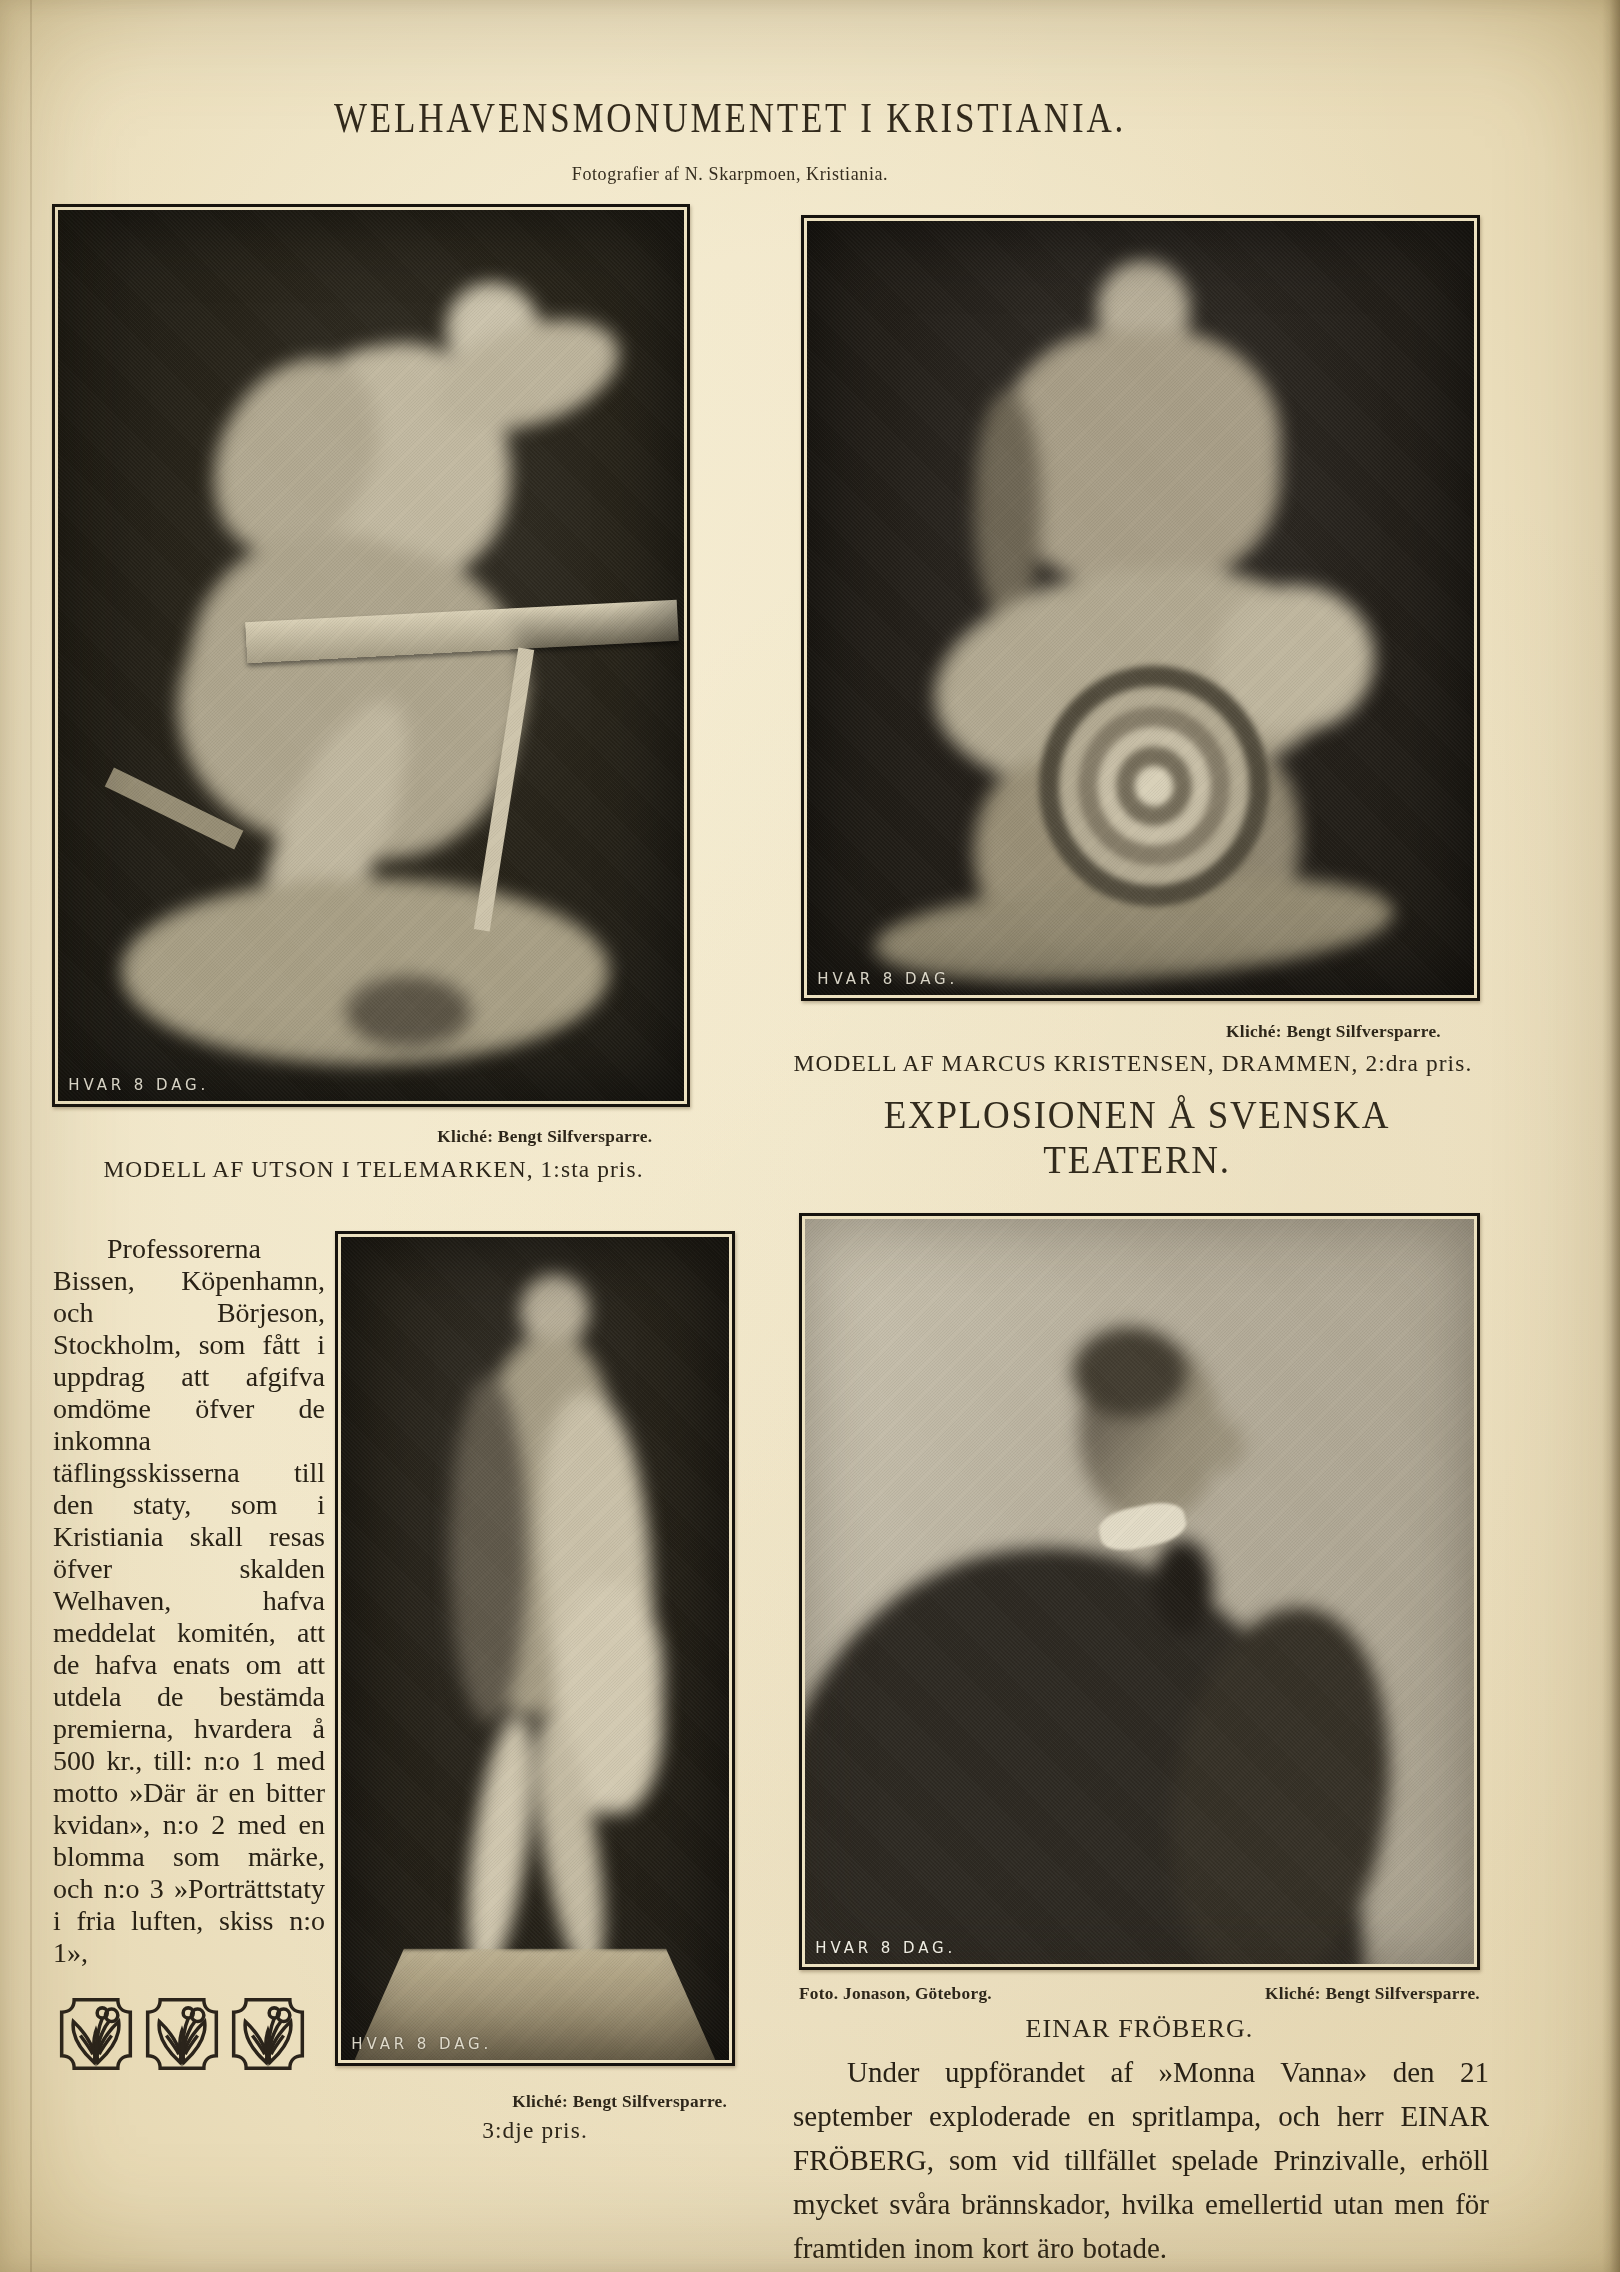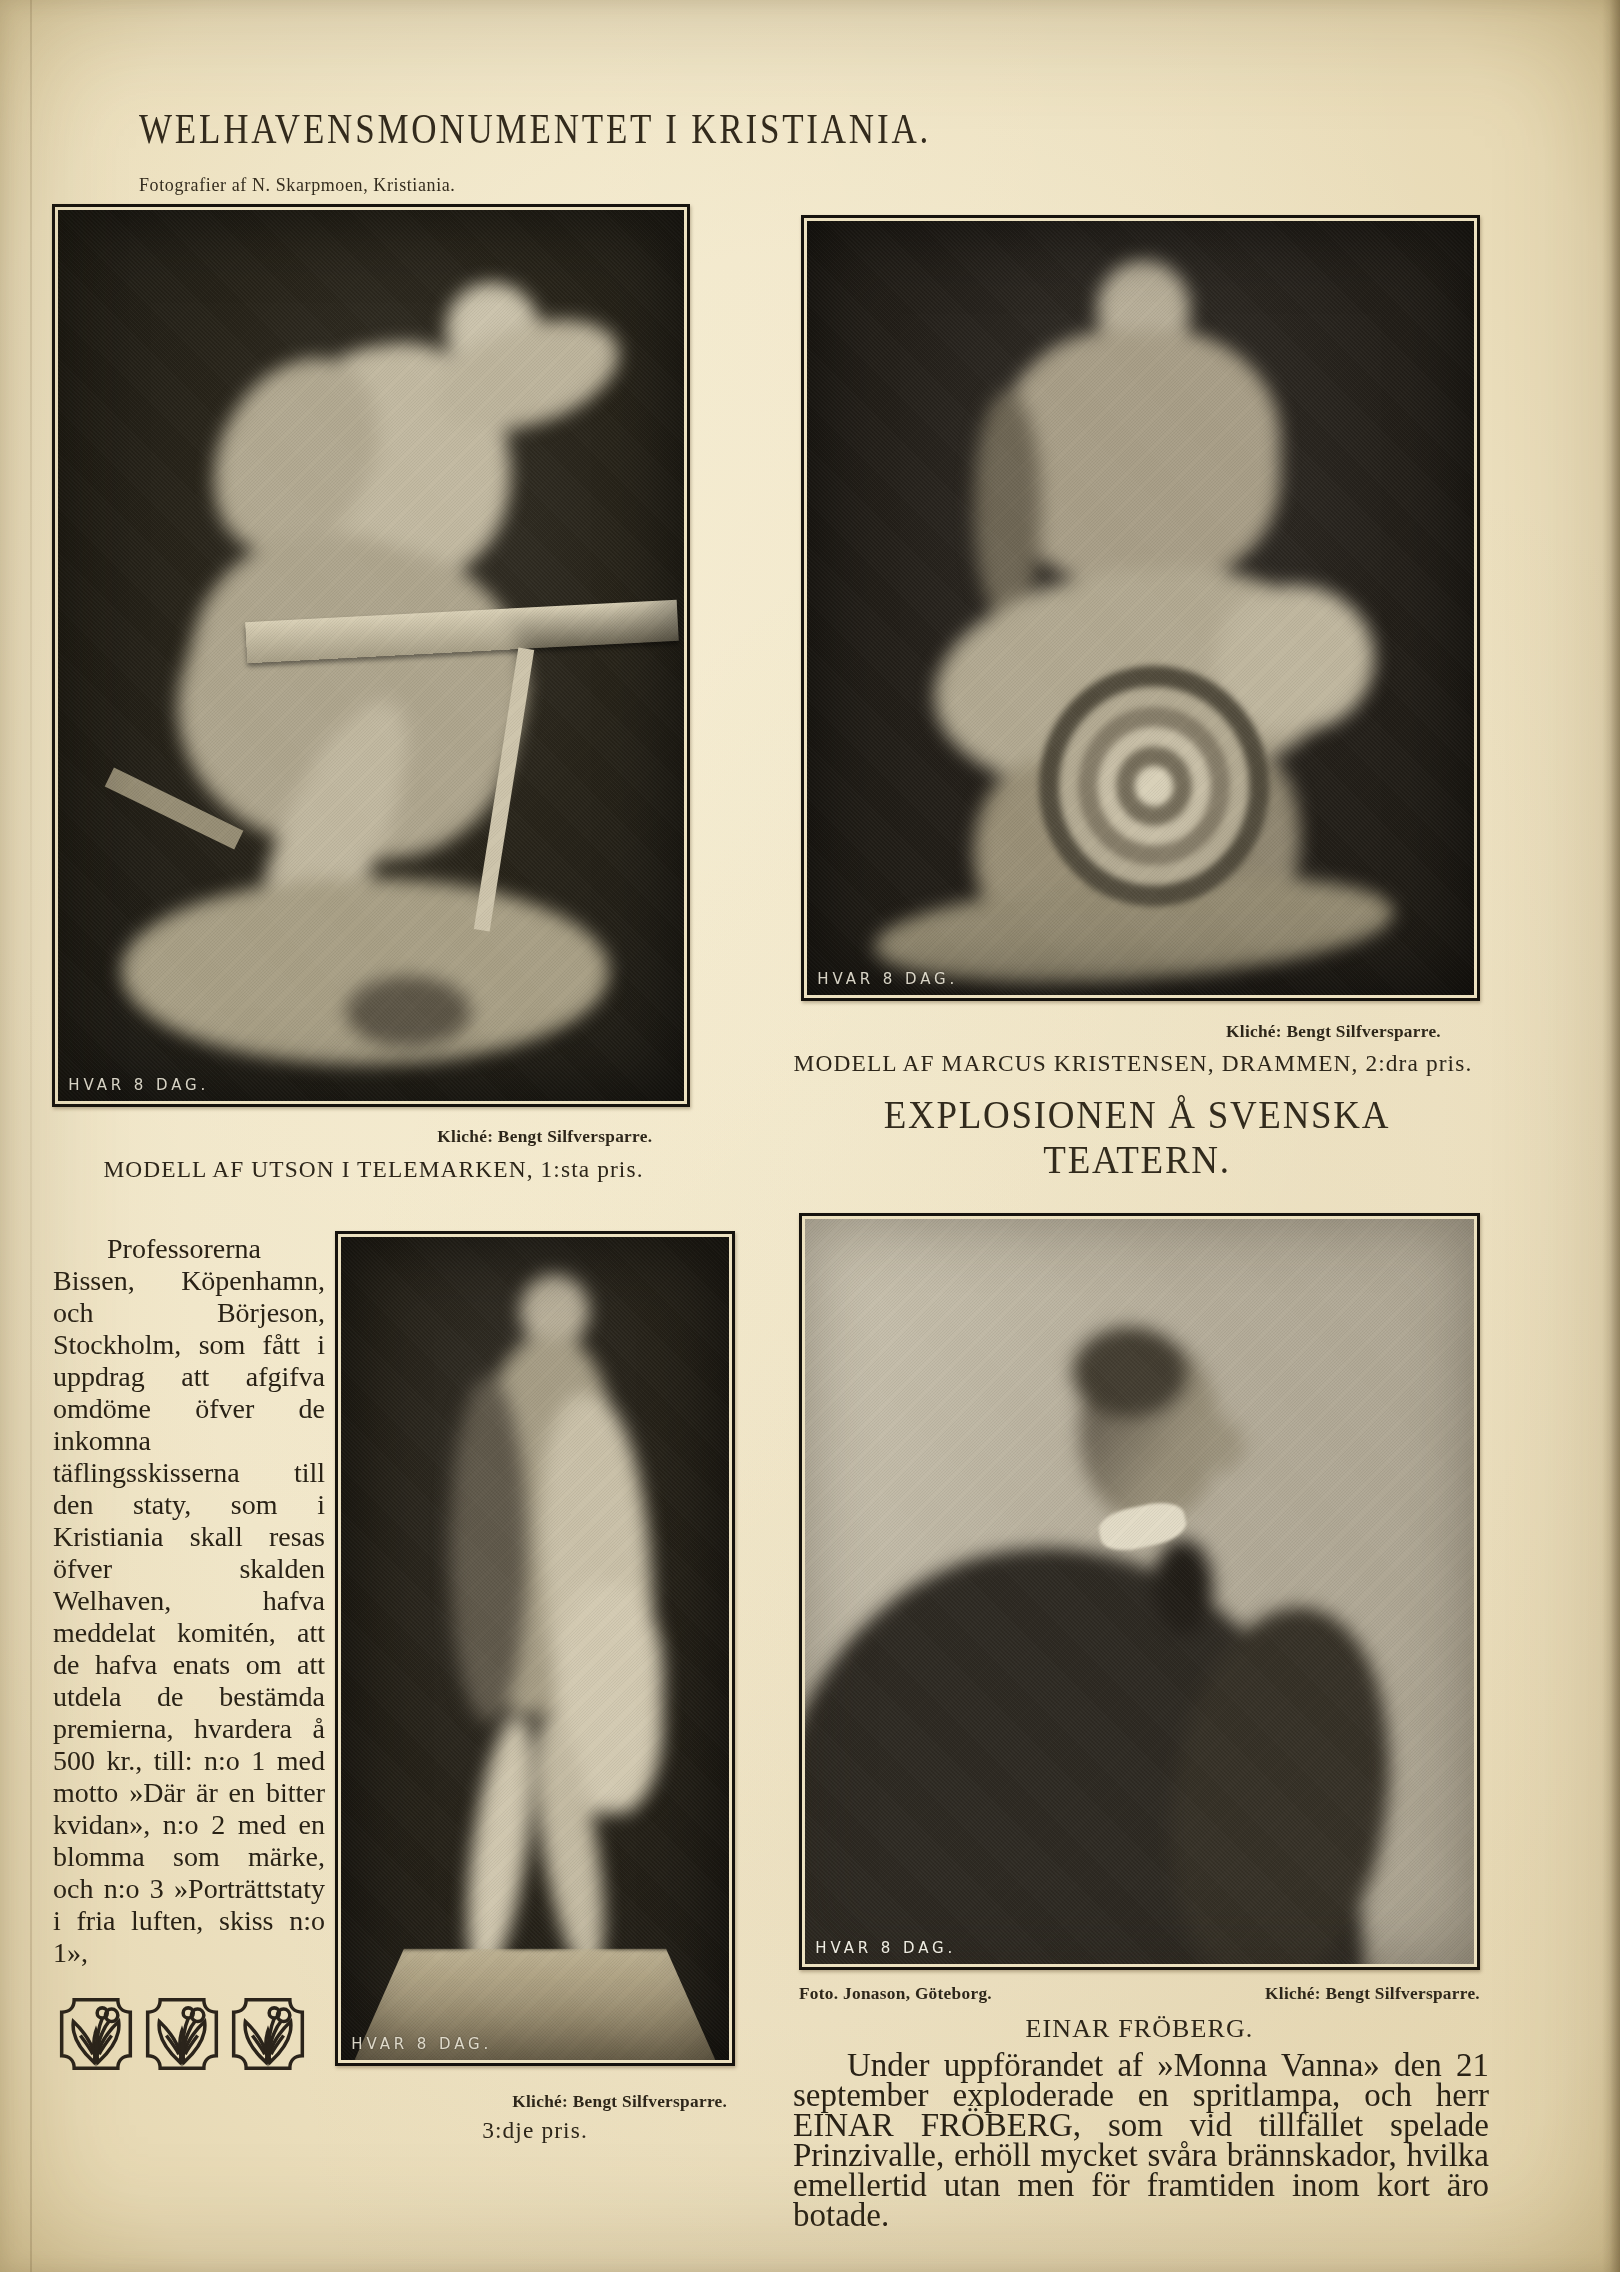--- a/index.html
+++ b/index.html
@@ -17,21 +17,21 @@
   #page::after{ 
     content:"";position:absolute;inset:0;pointer-events:none;
     box-shadow:inset 0 0 123px rgba(110,85,40,0.30), inset 0 0 22px rgba(90,70,35,0.18);
   }
   .edge-shadow{position:absolute;top:0;right:0;width:19px;height:100%;
     background:linear-gradient(to left, rgba(60,45,20,0.45), rgba(60,45,20,0.10) 60%, transparent);}
   .crease{position:absolute;top:0;left:30px;width:1.7px;height:100%;
     background:linear-gradient(rgba(90,70,40,0.18), rgba(90,70,40,0.05) 40%, rgba(90,70,40,0.20));}
 
   
-  .masthead{position:absolute;left:139px;top:105px;width:1182px;text-align:left;}
+  .masthead{position:absolute;left:139px;top:94px;width:1182px;text-align:center;}
   .title{
     font-size:35px;letter-spacing:2.8px;font-weight:400;color:#332b1d;
     transform:scaleY(1.22);transform-origin:top center;white-space:nowrap;
   }
   .subtitle{margin-top:30px;font-size:18px;letter-spacing:0.6px;color:#352d1f;}
 
   .caption{font-size:23.4px;letter-spacing:1.1px;text-align:center;color:#2d261a;}
   .cliche{font-size:17.3px;font-weight:700;color:#2d261a;letter-spacing:0.3px;}
   .cap-right{text-align:right;}
 
@@ -228,16 +228,16 @@
       <div class="watermark">HVAR 8 DAG.</div>
     </div>
   </div>
 
   <div style="position:absolute;left:799px;top:1984px;width:681px;display:flex;justify-content:space-between;">
     <span class="cliche">Foto. Jonason, Göteborg.</span>
     <span class="cliche">Kliché: Bengt Silfversparre.</span>
   </div>
   <div class="caption" style="position:absolute;left:799px;top:2014px;width:681px;font-size:26px;">EINAR FRÖBERG.</div>
 
-  <div class="bodycol indent" style="left:793px;top:2050px;width:696px;font-size:33px;line-height:30px;">Under uppförandet af »Monna Vanna» den 21 september exploderade en spritlampa, och herr EINAR FRÖBERG, som vid tillfället spelade Prinzivalle, erhöll mycket svåra brännskador, hvilka emellertid utan men för framtiden inom kort äro botade.</div>
+  <div class="bodycol indent" style="left:793px;top:2050px;width:696px;font-size:29px;line-height:44px;">Under uppförandet af »Monna Vanna» den 21 september exploderade en spritlampa, och herr EINAR FRÖBERG, som vid tillfället spelade Prinzivalle, erhöll mycket svåra brännskador, hvilka emellertid utan men för framtiden inom kort äro botade.</div>
 
 </div>
 
 
 </body></html>

